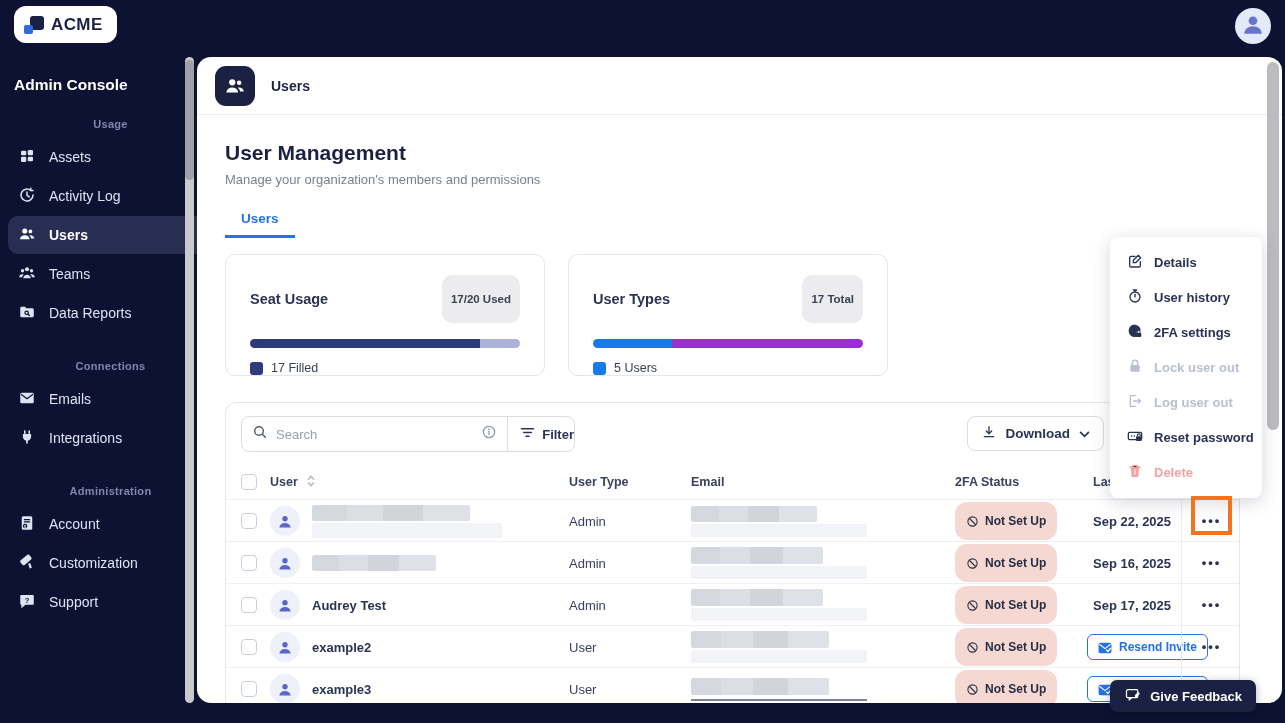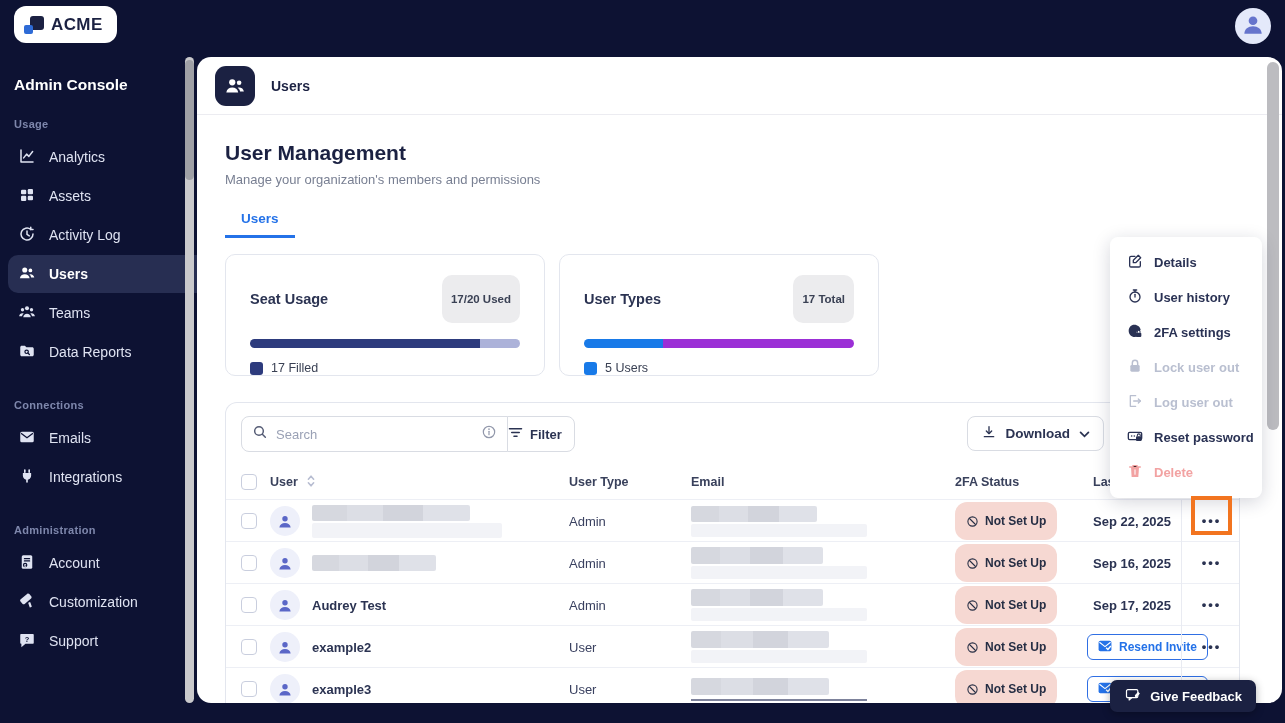--- a/index.html
+++ b/index.html
@@ -11,21 +11,21 @@
   .logo-pill { position:absolute; left:14px; top:6px; height:37px; padding:0 14px 0 10px; background:#fff; border-radius:12px; display:flex; align-items:center; gap:7px; cursor:pointer; }
   .logo-mark { position:relative; width:20px; height:20px; }
   .logo-mark .sq1 { position:absolute; right:0; top:1px; width:14px; height:14px; background:#1b2142; border-radius:3px; }
   .logo-mark .sq2 { position:absolute; left:0; bottom:1px; width:9px; height:9px; background:#2e6bd6; border-radius:2px; }
   .logo-text { font-size:17px; font-weight:800; color:#1b2142; letter-spacing:.4px; }
   .avatar { position:absolute; right:14px; top:8px; width:36px; height:36px; border-radius:50%; background:#e4e9fa; display:flex; align-items:center; justify-content:center; cursor:pointer; }
 
   
   .sidebar { position:absolute; left:0; top:50px; width:221px; height:673px; background:#0d1233; padding-top:26px; }
   .sidebar-title { color:#ffffff; font-size:15.5px; font-weight:700; padding:0 14px; margin-bottom:24px; }
-  .side-section-label { color:#7e87ac; font-size:11px; font-weight:700; letter-spacing:.3px; padding:0 14px; margin:18px 0 8px 0; }
+  .side-section-label { color:#7e87ac; font-size:11px; font-weight:700; letter-spacing:.3px; padding:0 14px; margin:18px 0 8px 0;text-align:center; }
   .side-item { display:flex; align-items:center; gap:13px; height:38px; margin:1px 8px; padding:0 10px; border-radius:10px; color:#dfe3f2; font-size:14px; cursor:pointer; }
   .side-item.active { background:#272e52; color:#ffffff; font-weight:600; }
   .side-item svg { flex:0 0 18px; }
 
   
   .page-scroll { position:absolute; left:185px; top:57px; width:9px; height:646px; background:#c9c9cc; border-radius:5px; }
   .page-scroll .thumb { position:absolute; left:0; top:3px; width:9px; height:120px; background:#9fa0a6; border-radius:5px; }
 
   
   .content-card { position:absolute; left:197px; top:57px; width:1085px; height:646px; background:#ffffff; border-radius:14px; overflow:hidden; }
@@ -33,59 +33,59 @@
   .page-icon { width:40px; height:40px; border-radius:11px; background:#1b2142; display:flex; align-items:center; justify-content:center; }
   .page-label { font-size:14px; font-weight:700; color:#1b2142; }
   .card-body { padding:0 28px; position:relative; }
 
   .h1 { margin-top:26px; font-size:21px; font-weight:800; color:#1b2142; }
   .subtitle { margin-top:7px; font-size:13px; color:#787f92; }
   .tabs { margin-top:24px; display:flex; }
   .tab { font-size:13.5px; font-weight:700; color:#2472e8; padding:0 16px 9px 16px; border-bottom:3px solid #2472e8; cursor:pointer; }
 
   
-  .stat-row { margin-top:16px; display:flex; gap:14px; }
+  .stat-row { margin-top:16px; display:flex; gap:23px; }
   .stat-card { width:320px; height:122px; border:1px solid #e3e6ee; border-radius:10px; padding:20px 24px 0 24px; background:#fff; }
   .stat-top { display:flex; justify-content:space-between; align-items:center; }
   .stat-title { font-size:14.5px; font-weight:700; color:#2b3352; }
   .stat-badge { background:#ececee; border-radius:10px; padding:18px 9px; font-size:11.5px; font-weight:700; color:#3a4154; }
   .bar { margin-top:16px; height:9px; border-radius:5px; overflow:hidden; display:flex; }
   .bar .seg { height:9px; }
   .legend { margin-top:13px; display:flex; gap:28px;flex-direction:column; }
   .legend-item { display:flex; align-items:center; gap:8px; font-size:12.5px; color:#3a4154; }
   .legend-swatch { width:13px; height:13px; border-radius:3px; }
 
   
   .table-panel { margin-top:26px; width:1015px; border:1px solid #e3e6ee; border-radius:12px 12px 0 0; border-bottom:none; position:relative; background:#fff; }
   .toolbar { padding:13px 15px; display:flex; position:relative; }
   .search-box { width:267px; height:36px; border:1px solid #d9dce3; border-radius:8px 0 0 8px; display:flex; align-items:center; padding:0 10px; gap:8px; background:#fff; }
   .search-box input { border:none; outline:none; flex:1; font-size:13px; color:#2b3352; font-family:"Liberation Sans",sans-serif; }
   .search-box input::placeholder { color:#9aa1b5; }
-  .filter-btn { width:68px; height:36px; border:1px solid #d9dce3; border-left:1px solid #d9dce3; margin-left:-1px; border-radius:0 8px 8px 0; display:flex; align-items:center; justify-content:flex-start; gap:7px; font-size:13px; font-weight:700; color:#2b3352; background:#fff; cursor:pointer; }
+  .filter-btn { width:68px; height:36px; border:1px solid #d9dce3; border-left:1px solid #d9dce3; margin-left:-1px; border-radius:0 8px 8px 0; display:flex; align-items:center; justify-content:flex-end; gap:7px; font-size:13px; font-weight:700; color:#2b3352; background:#fff; cursor:pointer; }
   .download-btn { position:absolute; right:135px; top:13px; height:35px; padding:0 13px; border:1px solid #d9dce3; border-radius:8px; background:#fff; display:flex; align-items:center; gap:9px; font-size:13.5px; font-weight:700; color:#2b3352; cursor:pointer; }
 
   .trow { display:grid; grid-template-columns:34px 301px 126px 264px 138px 92px 60px; align-items:center; height:42px; border-top:1px solid #edeff5; }
   .trow.thead { height:34px; border-top:none; }
   .th { font-size:12.5px; font-weight:700; color:#39415c; }
   .cell-pad { padding-left:8px; }
   .cell-pad2 { padding-left:4px; }
   .chk { width:16px; height:16px; border:1.5px solid #c9cede; border-radius:4px; margin-left:15px; background:#fff; cursor:pointer; }
   .user-cell { display:flex; align-items:center; padding-left:10px; gap:12px; }
   .row-avatar { width:30px; height:30px; border-radius:50%; background:#eef0fa; display:flex; align-items:center; justify-content:center; flex:0 0 30px; }
   .uname { font-size:13px; font-weight:700; color:#2b3352; }
   .utype { font-size:13px; color:#3a4160; }
   .date { font-size:13px; font-weight:600; color:#2b3352; }
   .blur { background:linear-gradient(90deg,#d6d8df 0 22%,#dcdee5 22% 45%,#d2d4dc 45% 70%,#dfe1e8 70%); border-radius:2px; }
   .blur-light { background:#f2f3f7; border-radius:2px; }
   .name-blur-wrap { display:flex; flex-direction:column; gap:2px; }
   .pill { display:inline-flex; align-items:center; gap:6px; background:#f6d8d2; border-radius:12px; padding:12px 11px; font-size:12px; font-weight:700; color:#262e44; }
   .actions-cell { border-left:1px solid #e9ebf2; height:42px; display:flex; align-items:center; justify-content:center; align-self:stretch; }
   .thead .actions-cell { border-left:none; height:34px; }
   .dots { letter-spacing:2px; color:#2b3352; font-weight:900; font-size:13px; cursor:pointer; line-height:10px; }
-  .invite-btn { display:inline-flex; align-items:flex-start; gap:7px; border:1px solid #2f6fe4; color:#2472e8; border-radius:6px; padding:5px 10px; font-size:12px; font-weight:700; background:#fff; cursor:pointer; white-space:nowrap; }
+  .invite-btn { display:inline-flex; align-items:flex-end; gap:7px; border:1px solid #2f6fe4; color:#2472e8; border-radius:6px; padding:5px 10px; font-size:12px; font-weight:700; background:#fff; cursor:pointer; white-space:nowrap; }
   .email-underline { border-bottom:2px solid #7d829b; padding-bottom:4px; width:176px; }
 
   
   .content-scroll-thumb { position:absolute; right:3px; top:5px; width:12px; height:368px; background:#bcbcc0; border-radius:7px; }
 
   
   .context-menu { position:absolute; left:1110px; top:237px; width:152px; background:#fff; border-radius:8px; box-shadow:0 4px 18px rgba(20,25,60,.18); padding:8px 0; z-index:40; }
   .menu-item { display:flex; align-items:center; gap:11px; height:35px; padding:0 0 0 17px; font-size:13px; font-weight:700; color:#2a3254; cursor:pointer; white-space:nowrap; }
   .menu-item.disabled { color:#b9bfd0; cursor:default; }
   .menu-item.danger { color:#f2a2a2; cursor:default; }
@@ -114,27 +114,20 @@
           <path d="M4 21c0-4.4 3.6-7 8-7s8 2.6 8 7z" fill="#6674cc"></path>
         </svg>
     </span>
   </div>
 </div>
 
 <div class="sidebar">
   <div class="sidebar-title">Admin Console</div>
 
   <div class="side-section-label">Usage</div>
-  <div class="side-item">
-    <span><svg width="18" height="18" viewBox="0 0 24 24" fill="none" stroke="#dfe3f2" stroke-width="2" stroke-linecap="round" stroke-linejoin="round">
-          <path d="M4 4v16h16"></path>
-          <path d="M7.5 14.5l4-5 3 3 5-6.5"></path>
-        </svg></span>
-    <span>Analytics</span>
-  </div>
   <div class="side-item">
     <span><svg width="18" height="18" viewBox="0 0 24 24" fill="#dfe3f2">
           <rect x="4" y="5" width="7" height="6" rx="1.5"></rect>
           <rect x="13" y="4" width="7" height="7" rx="1.5"></rect>
           <rect x="4" y="13" width="7" height="7" rx="1.5"></rect>
           <rect x="13" y="13" width="7" height="6" rx="1.5"></rect>
         </svg></span>
     <span>Assets</span>
   </div>
   <div class="side-item">

